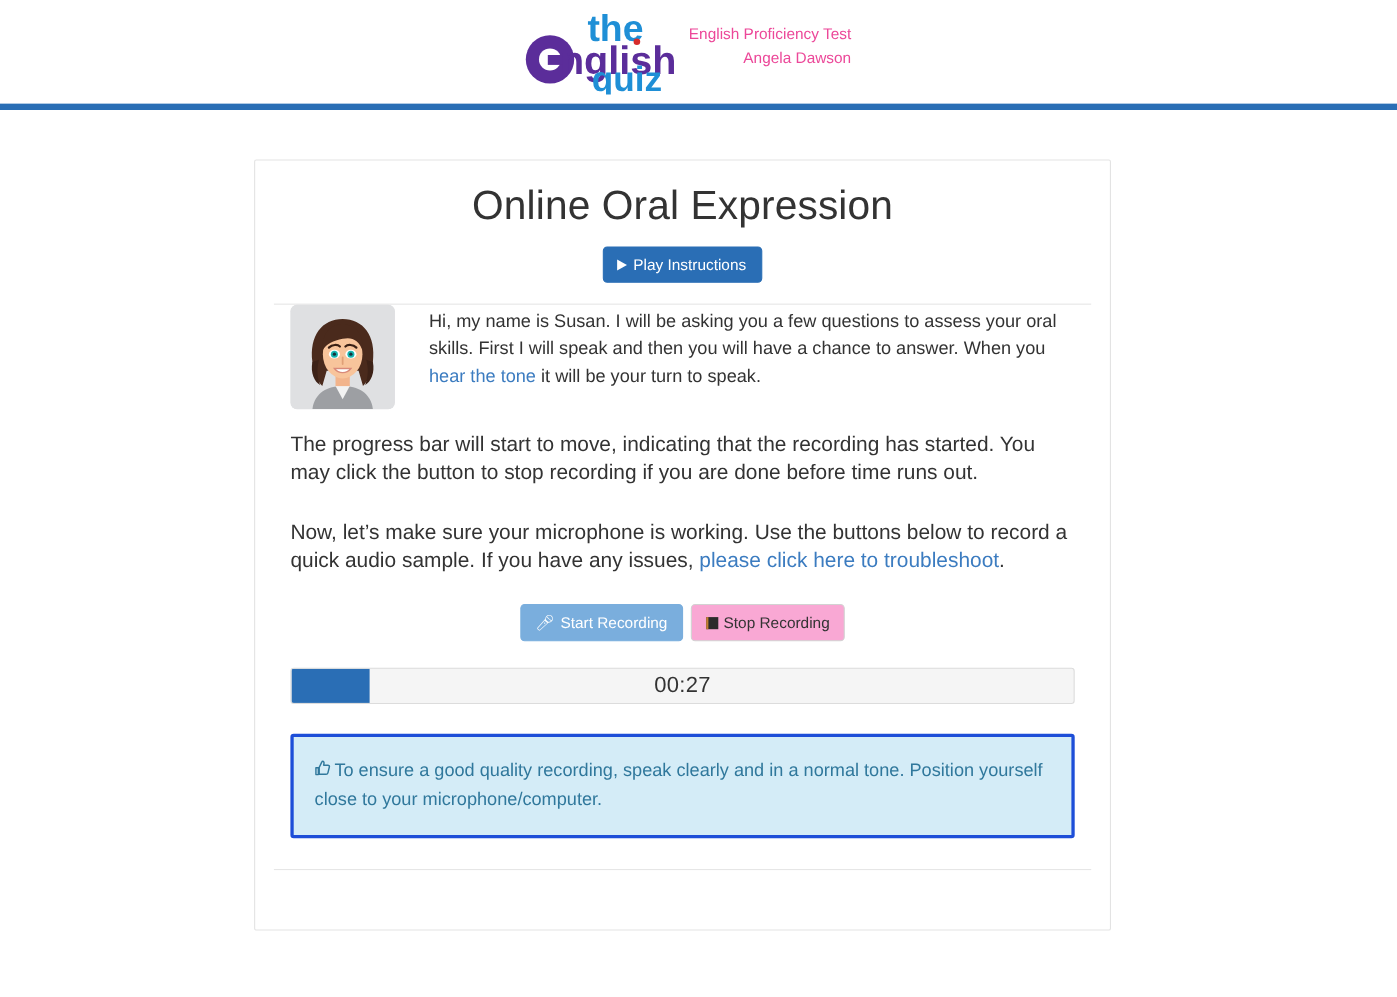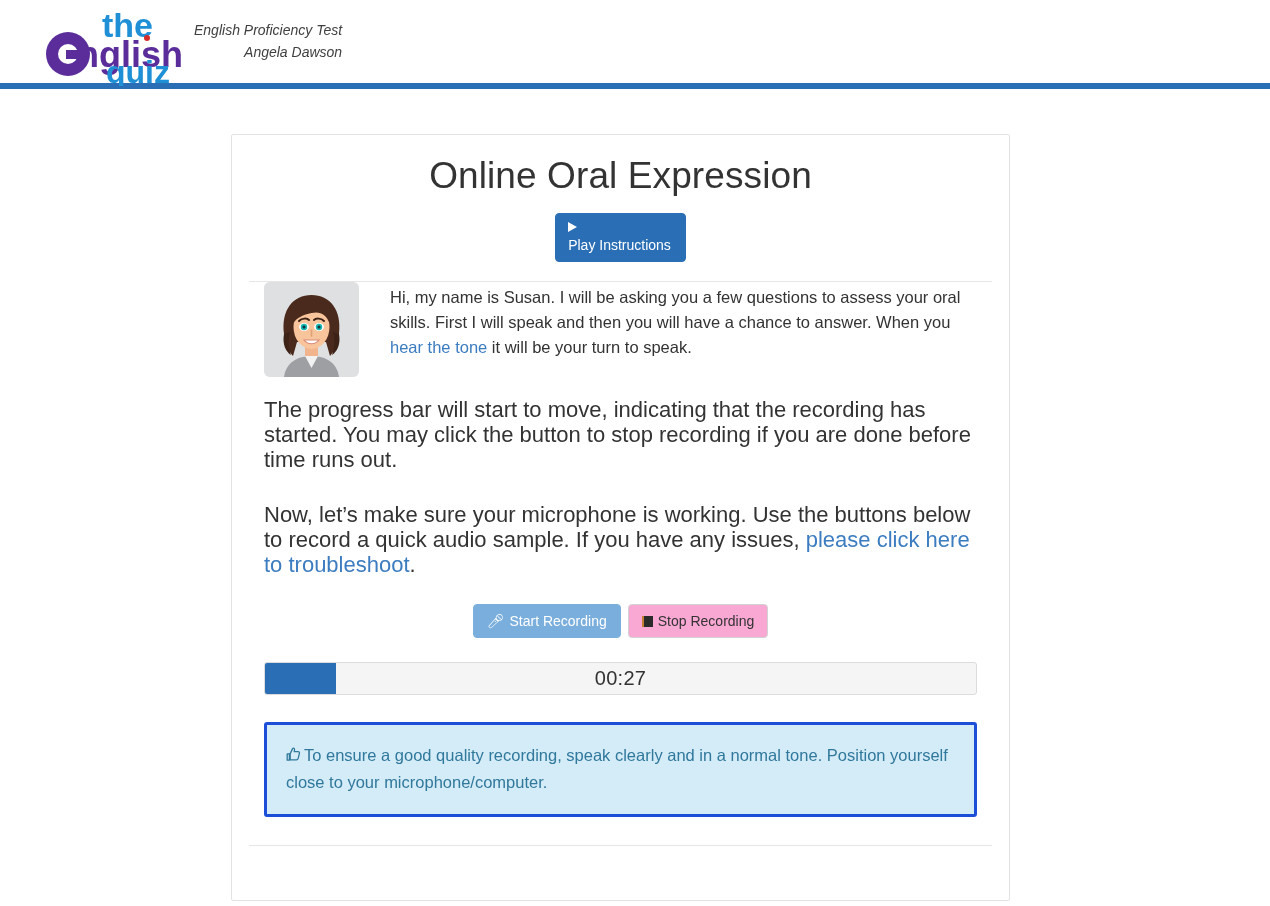--- a/index.html
+++ b/index.html
@@ -11,45 +11,44 @@
     height: 906px;
     background: #ffffff;
     font-family: "Liberation Sans", sans-serif;
     color: #333333;
     overflow: hidden;
   }
 
   
   .site-header {
     position: relative;
-    height: 83px;
+    height: 94px;
     background: #ffffff;
     display: flex;
     align-items: flex-start;
-    justify-content: flex-start;
+    justify-content: center;
   }
   .logo-wrap {
     margin-left: 44px;
     margin-top: 4px;
     width: 150px;
     height: 80px;
     position: relative;
   }
   .logo-svg { display: block; }
 
   .header-meta {
     margin-right: 64px;
     margin-top: 20px;
     text-align: right;
     line-height: 1.55;
   }
   .header-meta div {
     font-size: 14px;
-    color: #404040;
-    font-style: italic;
+    color: #ec4899;
   }
 
   .header-rule {
     height: 6px;
     background: #2a6eb5;
     width: 100%;
   }
 
   
   .page-body {
@@ -79,31 +78,31 @@
     margin: 4px 0 0 0;
     letter-spacing: 0.1px;
   }
 
   .play-row {
     text-align: center;
     margin-top: 16px;
   }
   .btn-play {
     display: inline-flex;
+    align-items: center;
     gap: 6px;
     background: #2a6eb5;
     border: 1px solid #2a6eb5;
     color: #ffffff;
     font-size: 14px;
     font-family: "Liberation Sans", sans-serif;
     padding: 8px 14px 8px 12px;
     border-radius: 4px;
     cursor: pointer;
     line-height: 1.1;
-    flex-direction: column;
   }
   .tri-play {
     width: 0; height: 0;
     border-left: 9px solid #ffffff;
     border-top: 5.5px solid transparent;
     border-bottom: 5.5px solid transparent;
     display: inline-block;
   }
 
   .divider {
@@ -128,21 +127,21 @@
     margin-right: 31px;
   }
   .intro-text {
     font-size: 16.5px;
     line-height: 25px;
     color: #333333;
     padding-top: 3px;
   }
 
   .para {
-    font-size: 22px;
+    font-size: 19px;
     line-height: 25px;
     color: #333333;
     padding: 0 16px;
     margin: 20px 0 0 0;
   }
   .para.gap { margin-top: 30px; }
 
   a.link { color: #3c7cc0; text-decoration: none; cursor: pointer; }
 
   

